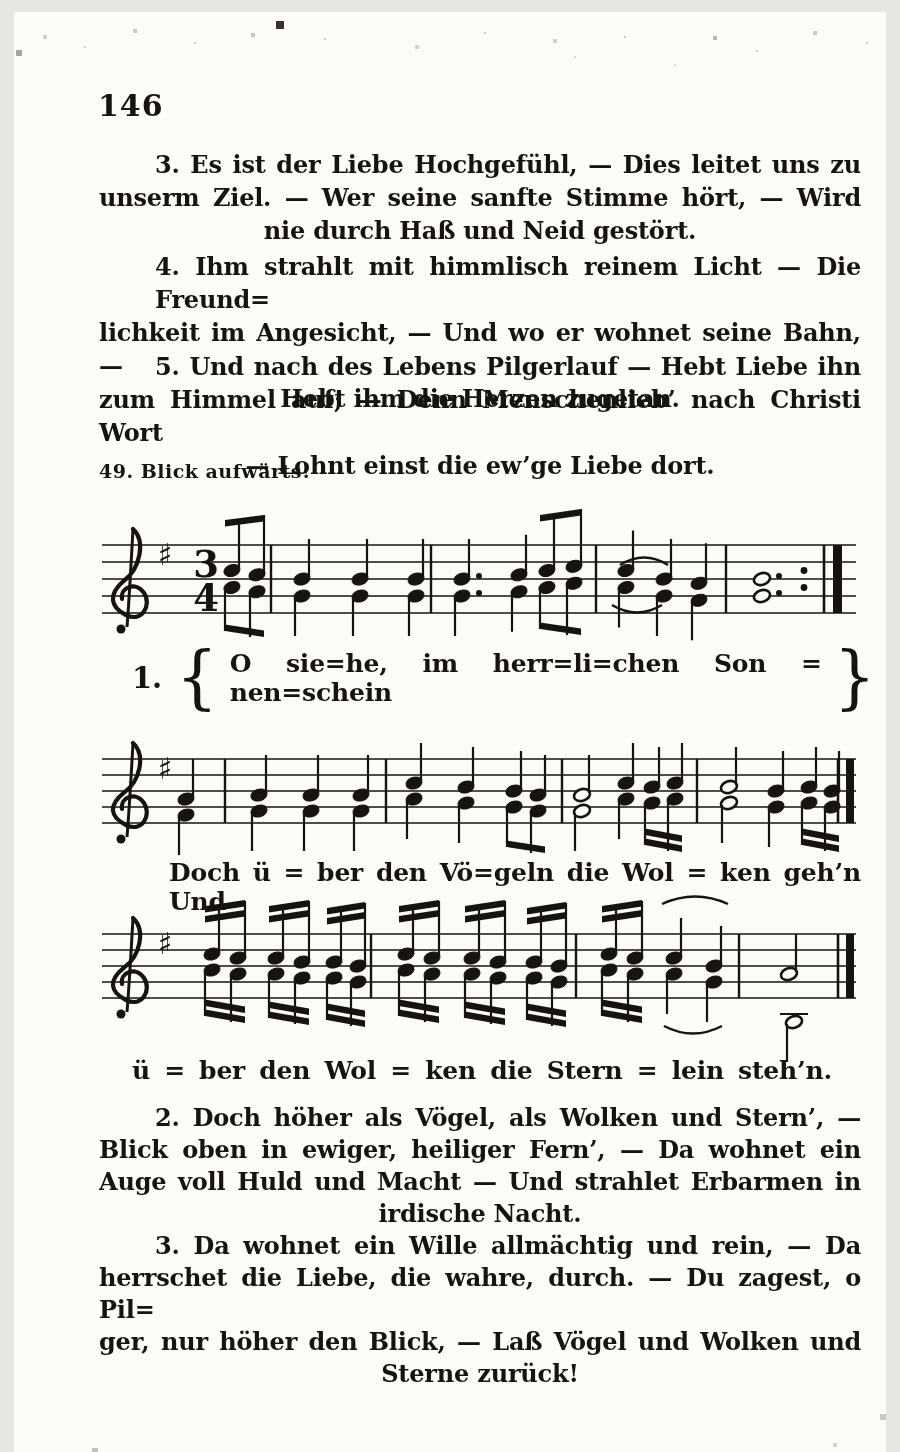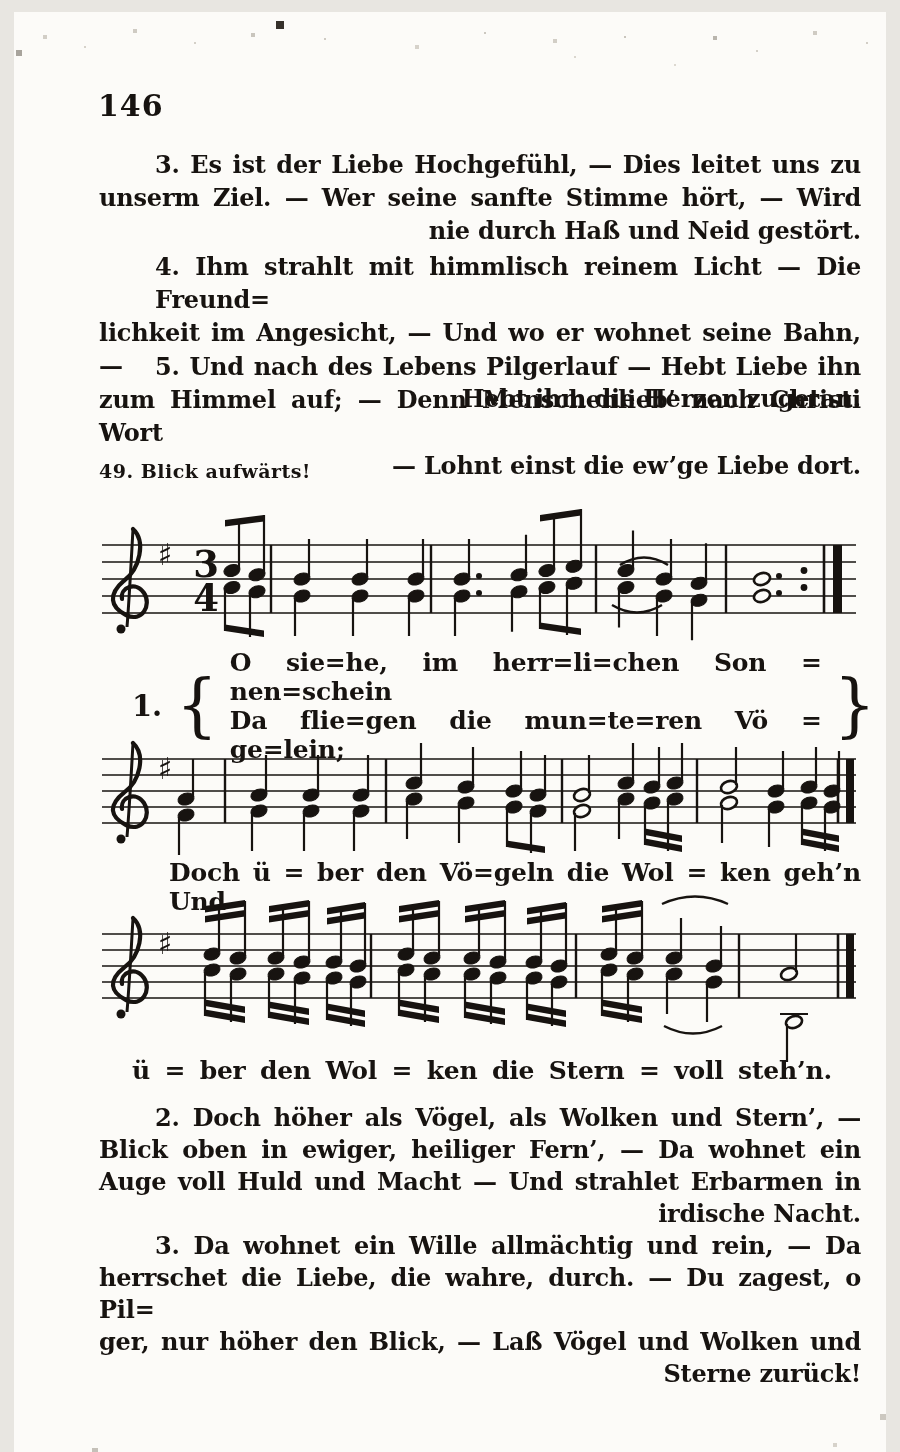--- a/index.html
+++ b/index.html
@@ -2,21 +2,21 @@
 <html><head>
 <meta charset="utf-8">
 <style>
   html,body{margin:0;padding:0;background:#e8e6e1;}
   .page{position:relative;width:872px;height:1452px;margin:12px auto;background:#fcfbf8;
         overflow:hidden;font-family:"DejaVu Serif","Liberation Serif",serif;color:#171310;}
   .pagenum{position:absolute;left:84px;top:76px;font-size:30px;font-weight:700;letter-spacing:1px;}
   .verse{position:absolute;left:85px;width:762px;font-size:24px;font-weight:700;
          line-height:33px;letter-spacing:-0.2px;white-space:nowrap;}
   .verse .jline{text-align:justify;text-align-last:justify;white-space:normal;}
-  .verse .lline{text-align:right;white-space:normal;}
+  .verse .lline{text-align:center;white-space:normal;}
   .indent{padding-left:56px;}
   .title{position:absolute;left:85px;top:448px;width:762px;
          font-size:19px;font-weight:700;letter-spacing:0.5px;}
   .music-svg{position:absolute;left:0;top:0;width:900px;height:1452px;}
   .lyric{font-size:25px;font-weight:700;letter-spacing:-0.2px;}
   .lyr-row1{position:absolute;left:118px;top:636px;display:flex;align-items:center;}
   .lyr-label{font-size:29px;font-weight:700;margin-right:14px;}
   .brace{font-size:66px;font-weight:400;line-height:60px;transform:scaleY(1.05);}
   .lyr-col{width:592px;margin:0 12px;}
   .lyr-col div{text-align:justify;text-align-last:justify;line-height:29px;}
@@ -351,27 +351,26 @@
       <line x1="773" y1="1012" x2="773" y2="1050" stroke="#171310" stroke-width="2.2"></line>
       <path d="M 648 892 Q 681 877 714 892" fill="none" stroke="#171310" stroke-width="2.4"></path>
       <path d="M 650 1014 Q 679 1029 708 1014" fill="none" stroke="#171310" stroke-width="2.4"></path>
     </svg>
 
   <div class="lyr-row1 lyric">
     <span class="lyr-label">1.</span>
     <span class="brace">{</span>
     <span class="lyr-col">
       <div>O sie=he, im herr=li=chen Son = nen=schein</div>
-      <div>Da flie=gen die mun=te=ren Vö = ge=lein;</div>
     </span>
     <span class="brace">}</span>
   </div>
 
   <div class="lyr-line2 lyric">Doch ü = ber den Vö=geln die Wol = ken geh’n Und</div>
-  <div class="lyr-line3 lyric">ü = ber den Wol = ken die Stern = voll steh’n.</div>
+  <div class="lyr-line3 lyric">ü = ber den Wol = ken die Stern = lein steh’n.</div>
 
   <div class="verse v2">
     <div class="jline indent">2. Doch höher als Vögel, als Wolken und Stern’, —</div>
     <div class="jline">Blick oben in ewiger, heiliger Fern’, — Da wohnet ein</div>
     <div class="jline">Auge voll Huld und Macht — Und strahlet Erbarmen in</div>
     <div class="lline">irdische Nacht.</div>
   </div>
 
   <div class="verse v3b">
     <div class="jline indent">3. Da wohnet ein Wille allmächtig und rein, — Da</div>

